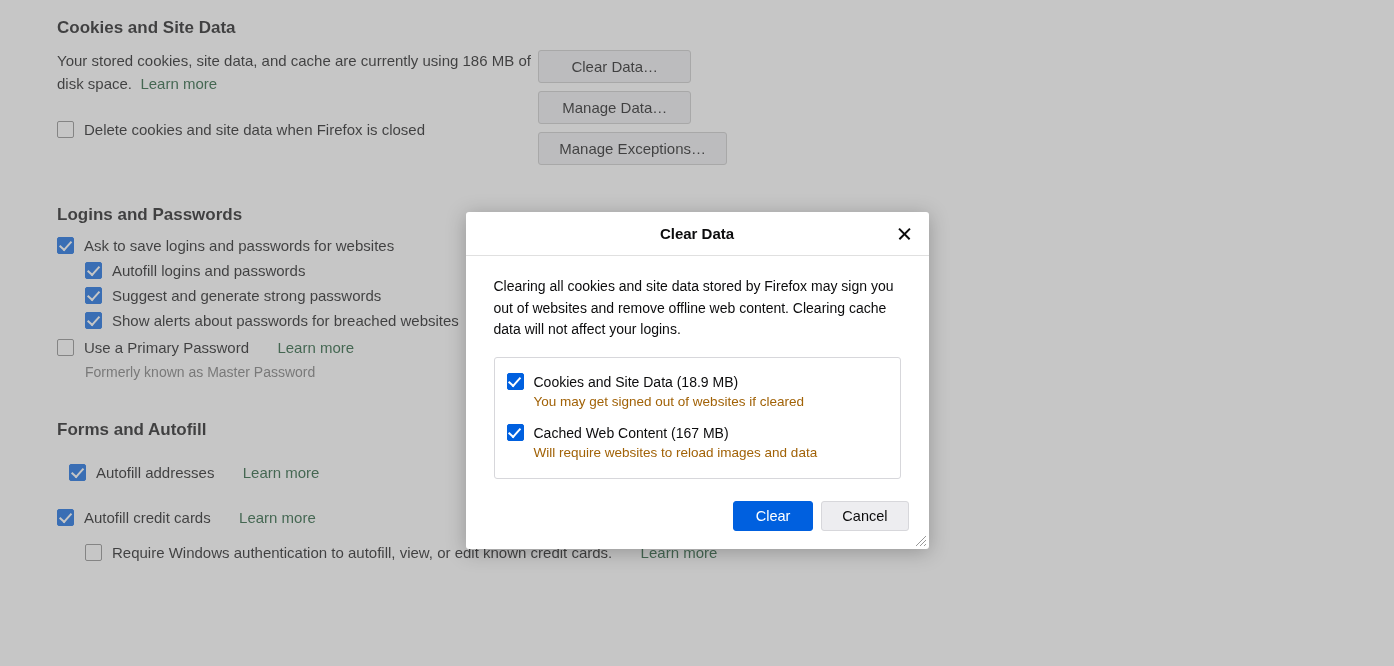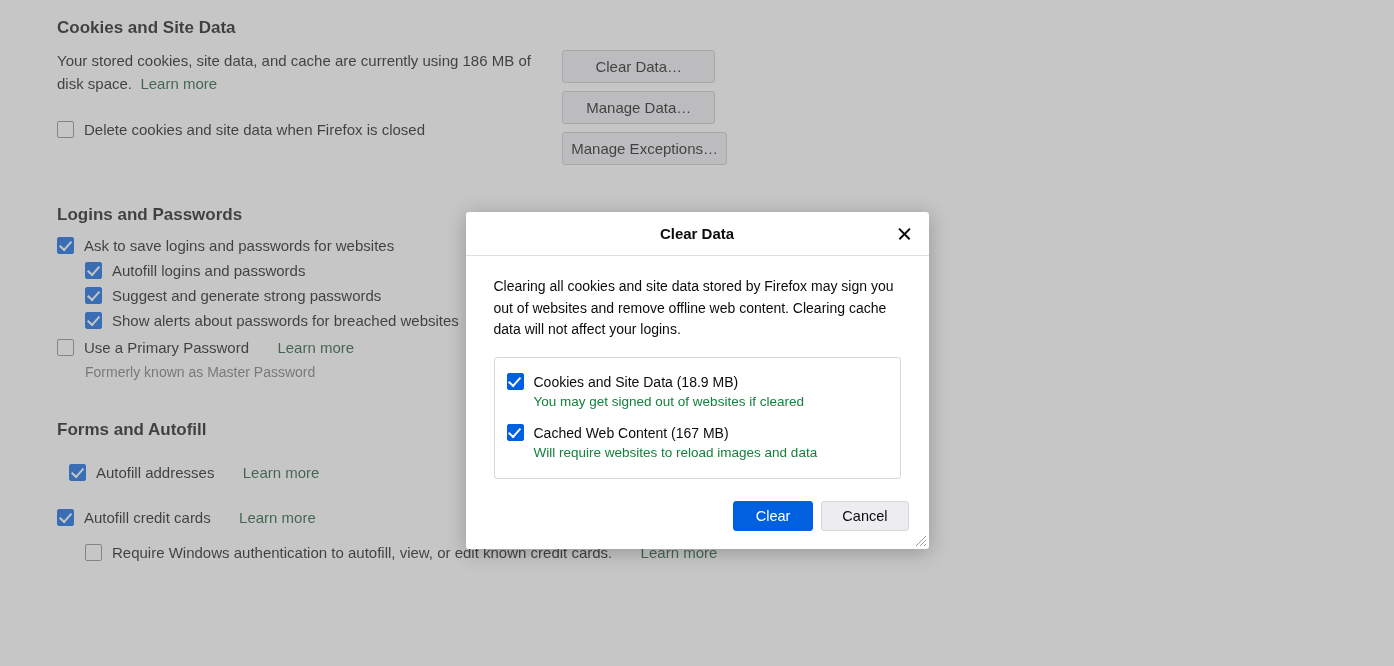--- a/index.html
+++ b/index.html
@@ -45,21 +45,21 @@
   .right-col {
     display: flex;
     flex-direction: column;
     gap: 8px;
     align-items: flex-start;
     padding-right: 610px;
   }
   .btn {
     background: #ededf0;
     border: 1px solid #c8c8c8;
-    padding: 7px 8px;
+    padding: 7px 20px;
     font-size: 15px;
     border-radius: 3px;
     cursor: pointer;
     min-width: 153px;
     text-align: center;
     color: #0c0c0d;
     font-family: inherit;
   }
   .checkbox-row {
     display: flex;
@@ -159,21 +159,21 @@
     padding: 14px 12px 18px;
   }
   .option-row {
     display: flex;
     align-items: flex-end;
     gap: 10px;
     margin-bottom: 4px;
   }
   .option-row .checkbox { margin-top: 1px; }
   .opt-label { font-size: 14px; color: #0c0c0d; }
-  .opt-sub { font-size: 13.5px; color: #15803d; margin-left: 27px; margin-bottom: 14px; }
+  .opt-sub { font-size: 13.5px; color: #a16207; margin-left: 27px; margin-bottom: 14px; }
   .opt-sub:last-child { margin-bottom: 0; }
   .dialog-footer {
     display: flex;
     justify-content: flex-end;
     gap: 8px;
     padding: 12px 20px 18px;
   }
   .btn-primary {
     background: #0060df;
     color: #fff;

